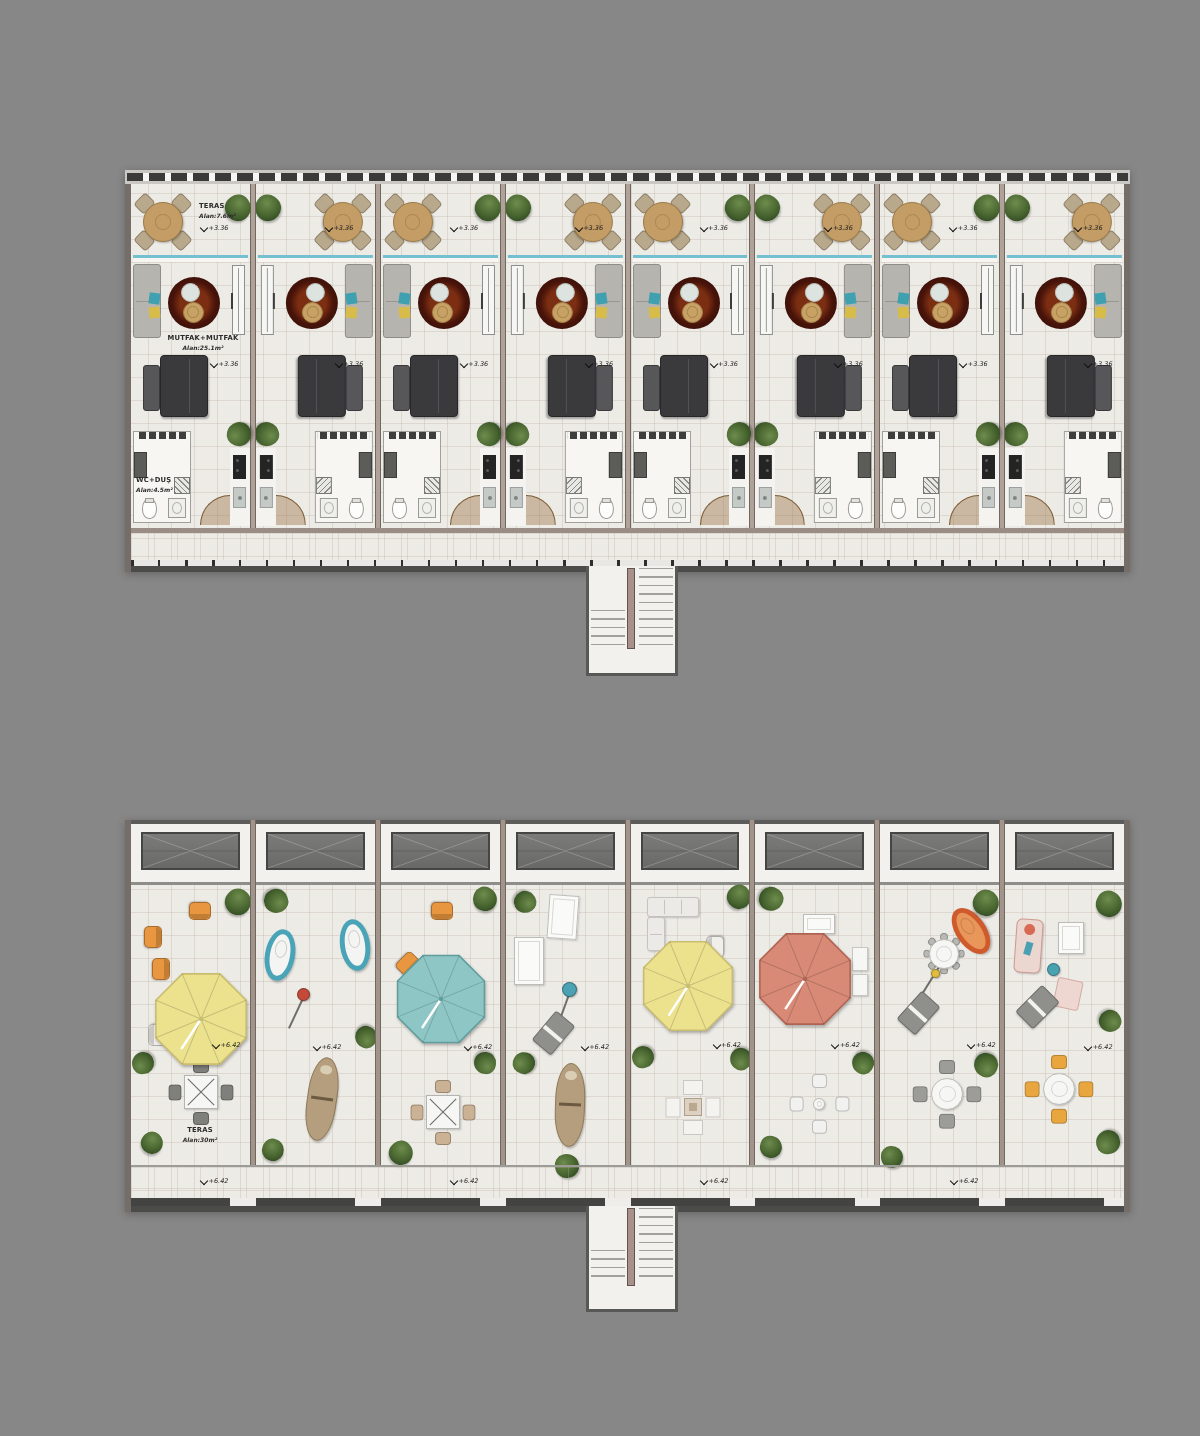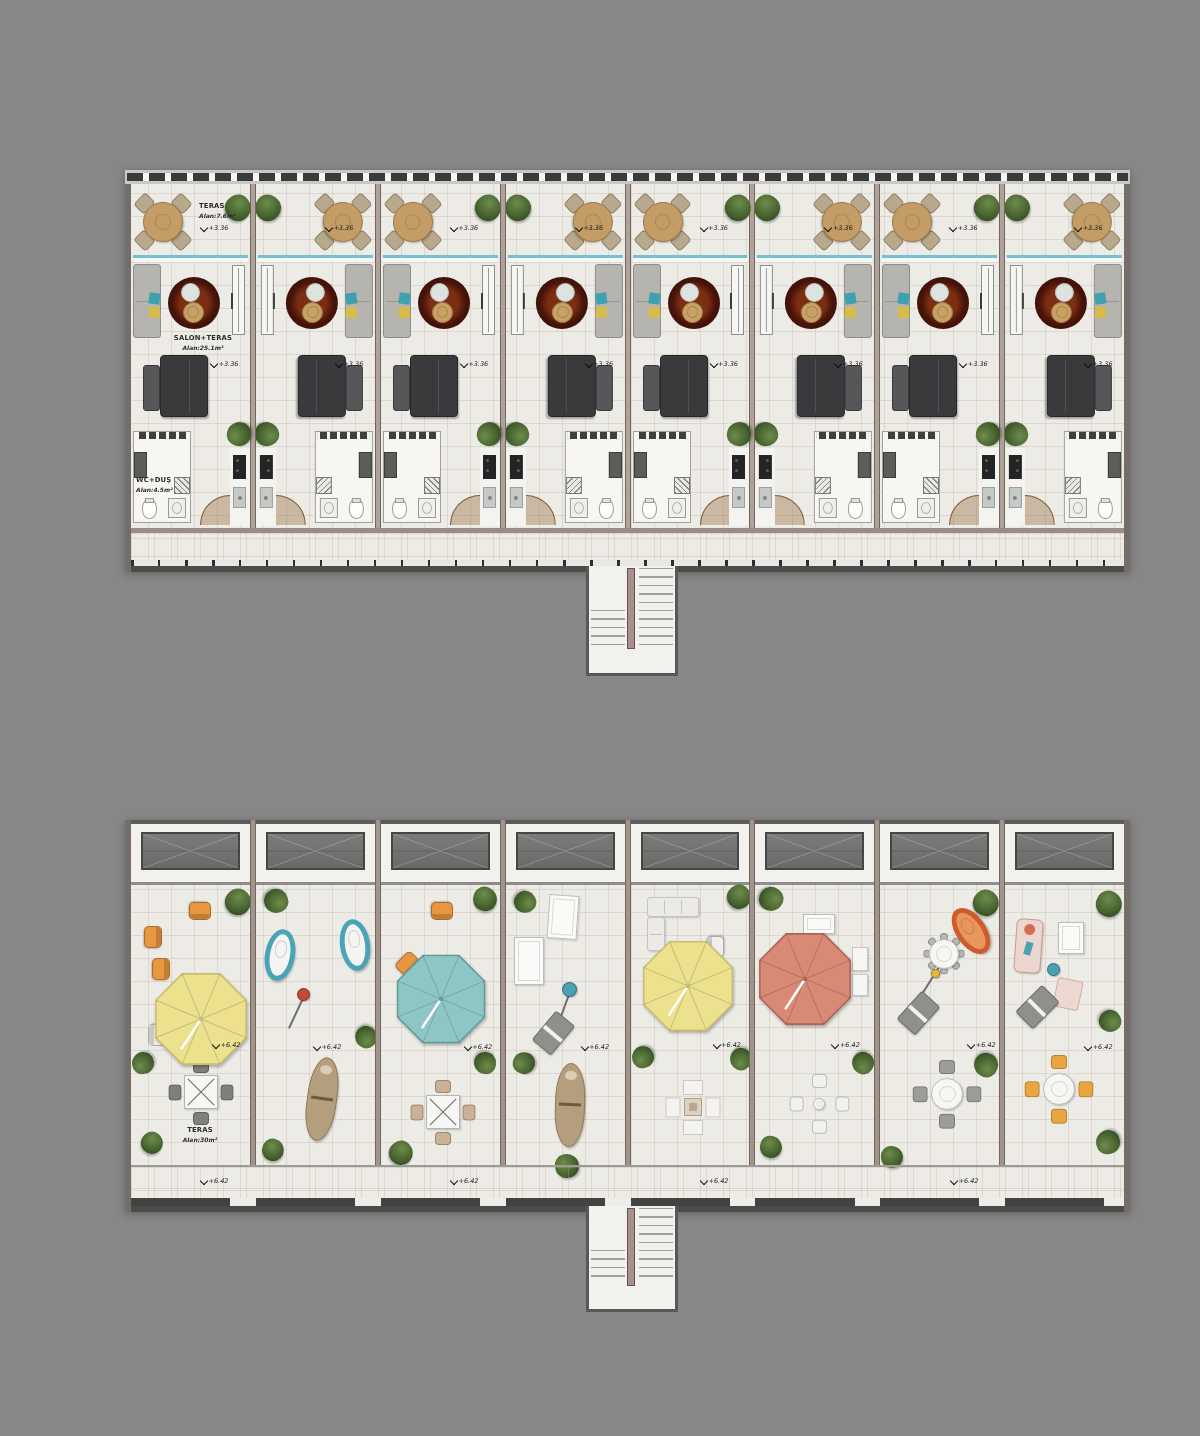--- a/index.html
+++ b/index.html
@@ -98,21 +98,21 @@
         <div class="lvl" style="left: 70px; top: 40px;">
           <span class="tick"></span>
           <span>+3.36</span>
         </div>
         <div class="lvl" style="left: 80px; top: 176px;">
           <span class="tick"></span>
           <span>+3.36</span>
         </div>
         <div class="plan-label" style="left: 68px; top: 18px;">TERAS</div>
         <div class="plan-sub" style="left: 68px; top: 28px;">Alan:7.6m²</div>
-        <div class="plan-label" style="left: 30px; top: 150px; width: 84px; text-align: center;">SALON+TERAS</div>
+        <div class="plan-label" style="left: 30px; top: 150px; width: 84px; text-align: center;">MUTFAK+MUTFAK</div>
         <div class="plan-sub" style="left: 30px; top: 160px; width: 84px; text-align: center;">Alan:25.1m²</div>
         <div class="plan-label" style="left: 5px; top: 292px;">WC+DUŞ</div>
         <div class="plan-sub" style="left: 5px; top: 302px;">Alan:4.5m²</div>
       </div>
       <div class="furn" style="left: 130.875px; top: 14px; width: 118.875px; height: 344px; overflow: visible;">
         <div class="furn" style="left: 0px; top: 0px; width: 100%; height: 100%; transform: scaleX(-1);">
           <div class="furn" style="z-index: 12; left: 32px; top: 38px; width: 0px; height: 0px;">
             <div class="furn" style="background: rgb(185, 169, 140); border: 1px solid rgb(143, 128, 105); border-radius: 4px; transform: rotate(135deg); left: 9.88478px; top: 10.8848px; width: 17px; height: 15px;"></div>
             <div class="furn" style="background: rgb(185, 169, 140); border: 1px solid rgb(143, 128, 105); border-radius: 4px; transform: rotate(225deg); left: -26.8848px; top: 10.8848px; width: 17px; height: 15px;"></div>
             <div class="furn" style="background: rgb(185, 169, 140); border: 1px solid rgb(143, 128, 105); border-radius: 4px; transform: rotate(315deg); left: -26.8848px; top: -25.8848px; width: 17px; height: 15px;"></div>

